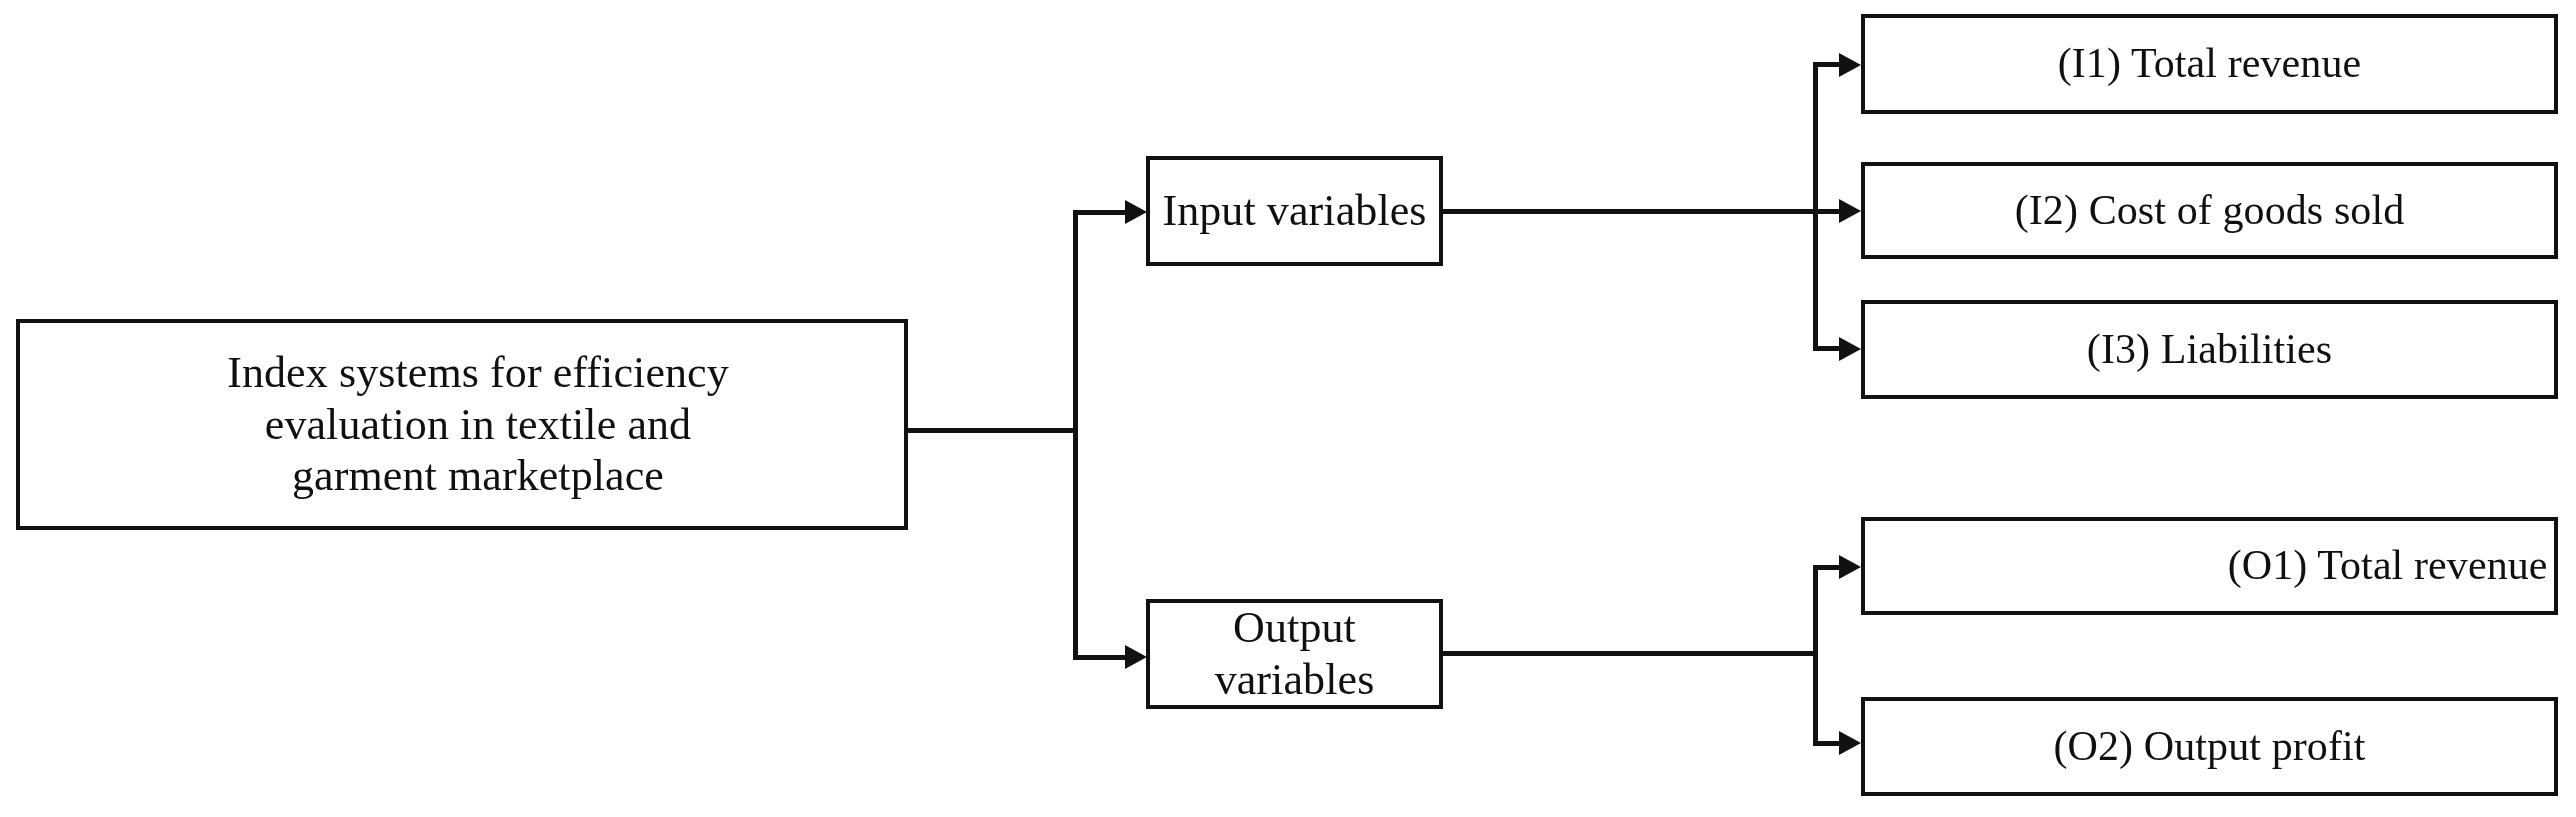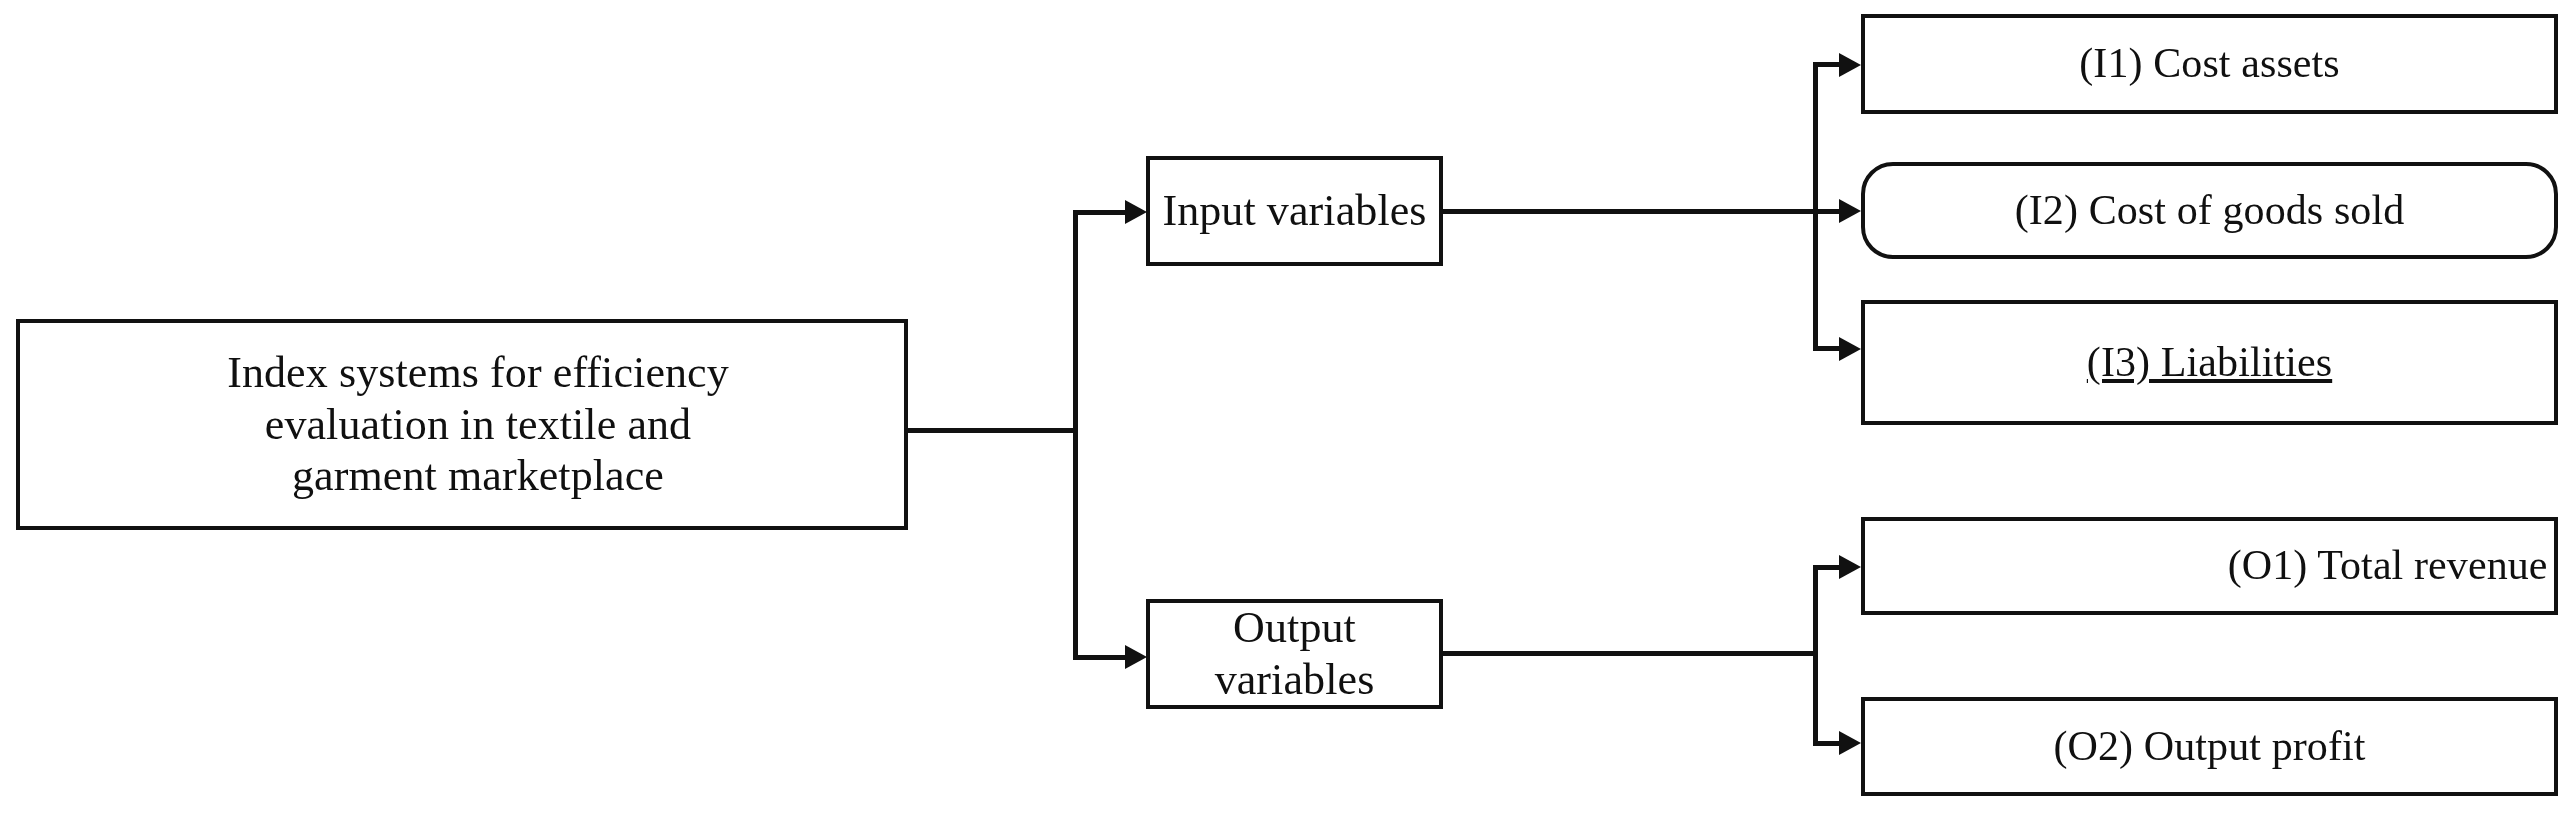--- a/index.html
+++ b/index.html
@@ -53,22 +53,22 @@
   }
   .node-input-group  { top: 156px; height: 110px; }
   .node-output-group { top: 599px; height: 110px; }
 
   .node-leaf {
     left: 1861px;
     width: 697px;
     font-size: 42px;
   }
   .leaf-i1 { top: 14px;   height: 100px; }
-  .leaf-i2 { top: 162px;  height: 97px; border-radius: 32px; }
-  .leaf-i3 { top: 300px;  height: 125px; text-decoration: underline; }
+  .leaf-i2 { top: 162px;  height: 97px; }
+  .leaf-i3 { top: 300px;  height: 99px; }
   .leaf-o1 { top: 517px;  height: 98px; text-align: right; }
   .leaf-o2 { top: 697px; height: 99px; }
 
   
   .conn {
     position: absolute;
     background: #111111;
   }
   .h { height: 5.1px; }
   .v { width: 5.1px; }
@@ -144,21 +144,21 @@
 
   <div class="node node-mid node-input-group">
     <span class="label">Input variables</span>
   </div>
 
   <div class="node node-mid node-output-group">
     <span class="label">Output variables</span>
   </div>
 
   <div class="node node-leaf leaf-i1">
-    <span class="label">(I1) Cost assets</span>
+    <span class="label">(I1) Total revenue</span>
   </div>
 
   <div class="node node-leaf leaf-i2">
     <span class="label">(I2) Cost of goods sold</span>
   </div>
 
   <div class="node node-leaf leaf-i3">
     <span class="label">(I3) Liabilities</span>
   </div>
 

